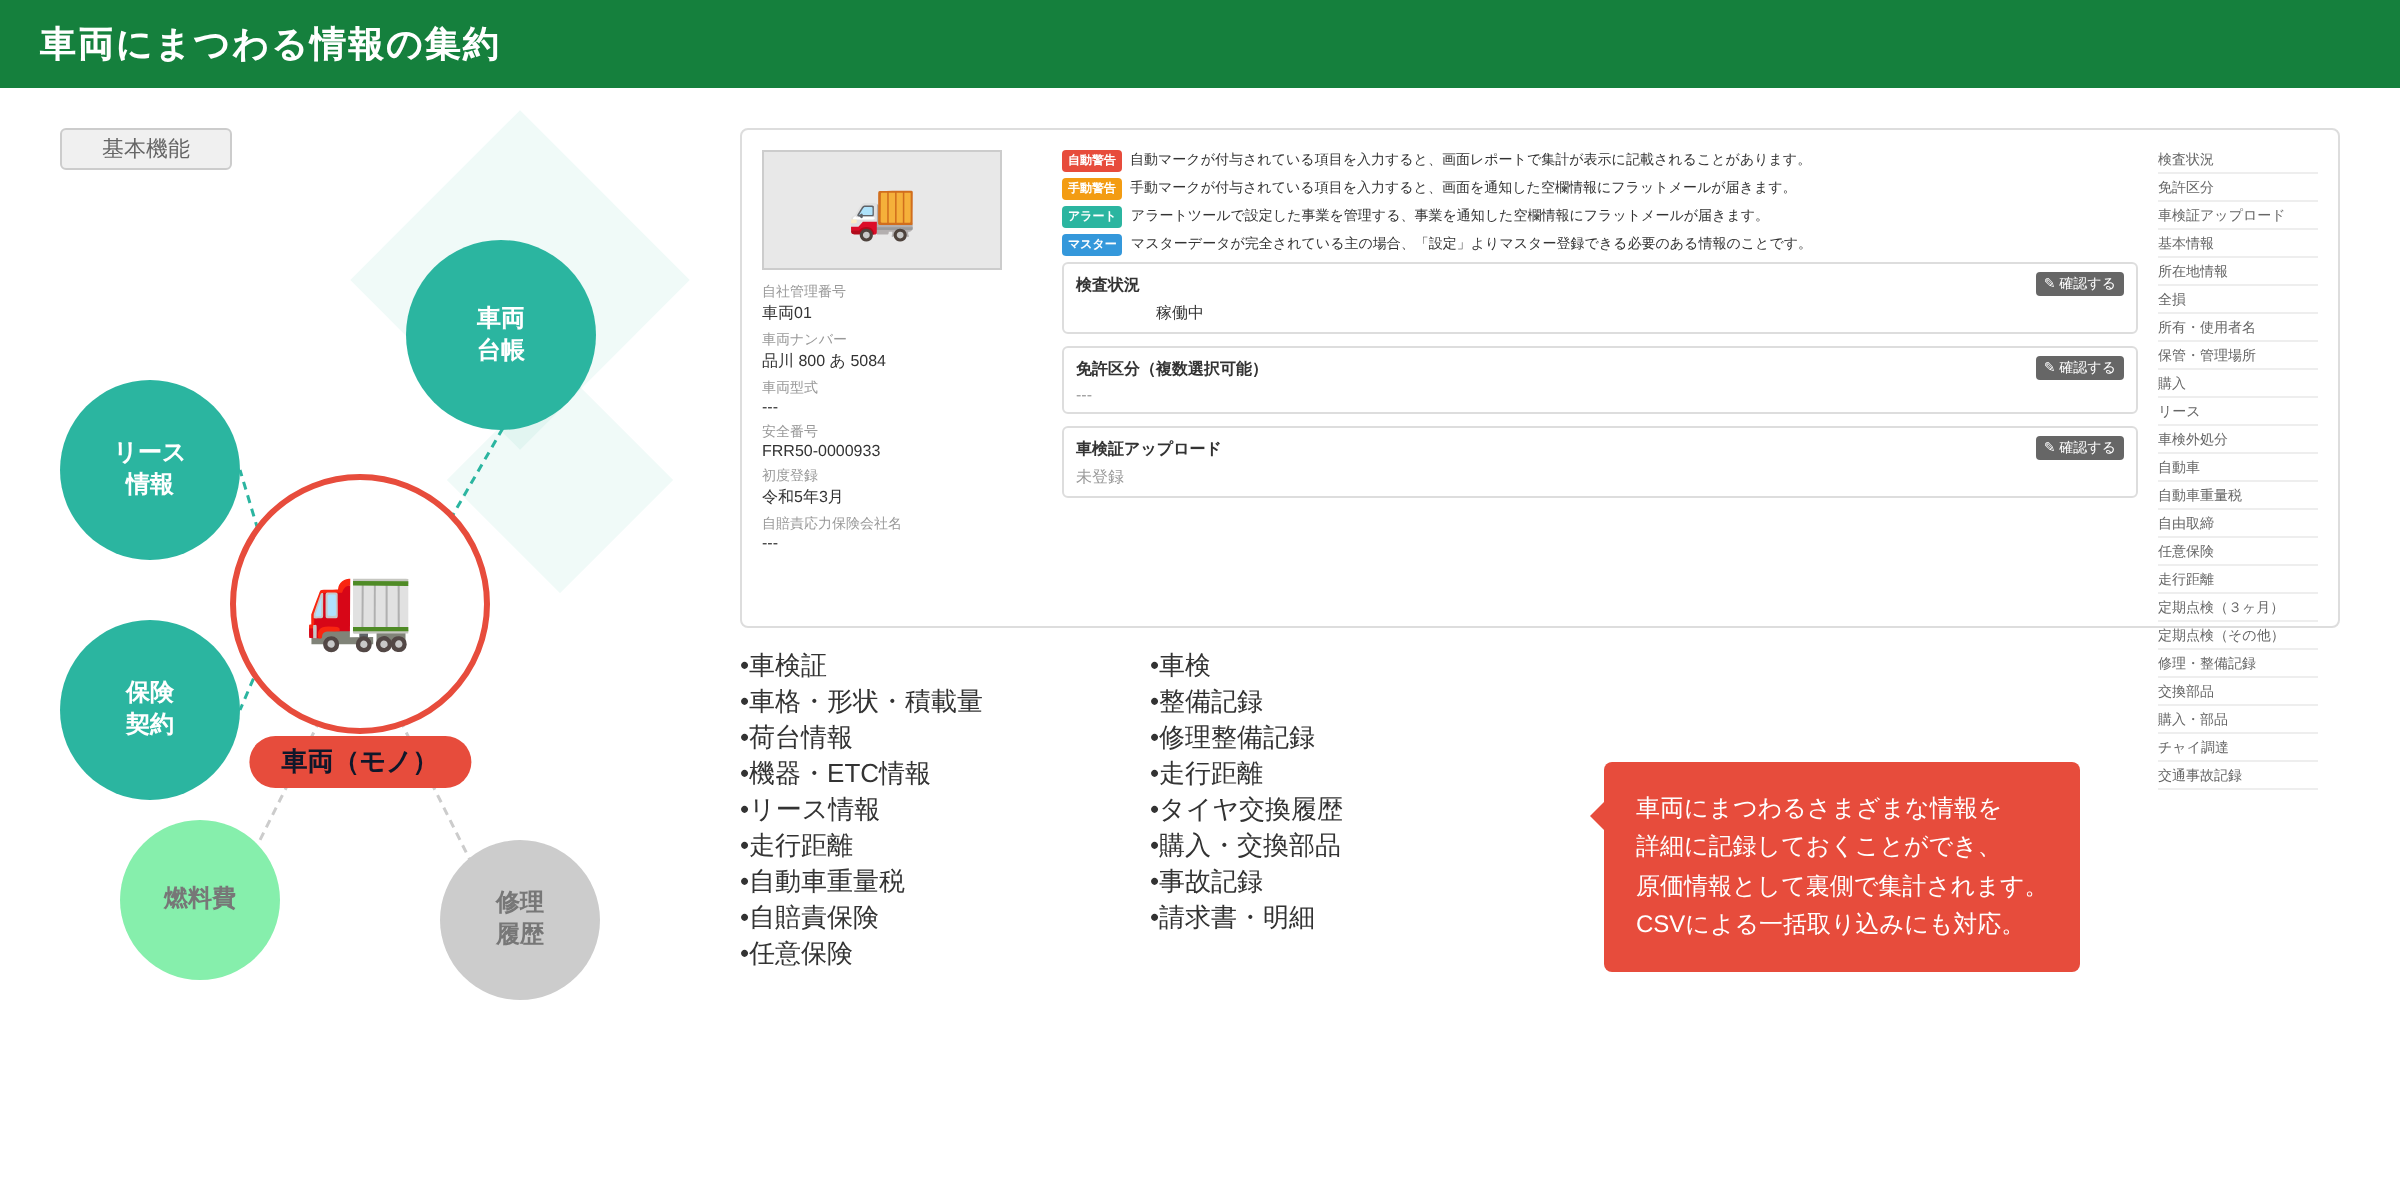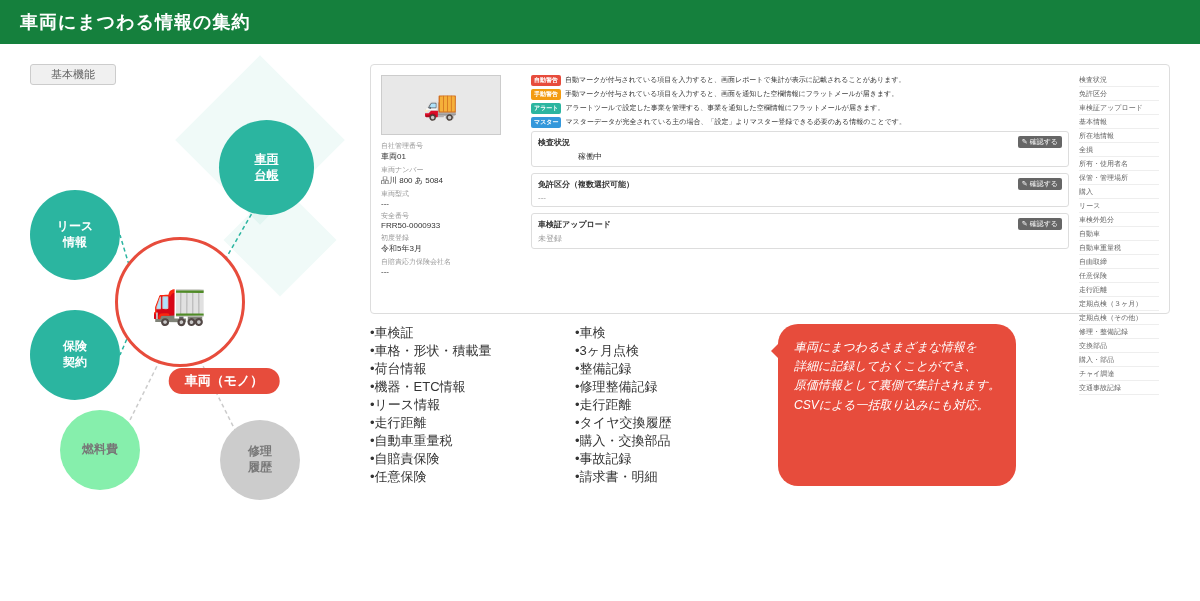--- a/index.html
+++ b/index.html
@@ -82,27 +82,26 @@
       justify-content: center;
       z-index: 10;
     }
 
     .truck-label {
       position: absolute;
       bottom: -30px;
       left: 50%;
       transform: translateX(-50%);
       background: #e74c3c;
-      color: #ffffff;
+      color: #0f172a;
       border-radius: 20px;
       padding: 4px 16px;
       font-size: 13px;
       white-space: nowrap;
       font-weight: bold;
-      margin-left: 44px;
     }
 
     
     .satellite {
       position: absolute;
       width: 90px;
       height: 90px;
       border-radius: 50%;
       background: #2bb5a0;
       display: flex;
@@ -112,24 +111,23 @@
       color: #fff;
       font-size: 12px;
       font-weight: bold;
       text-align: center;
       line-height: 1.3;
       z-index: 10;
     }
 
     .satellite.sha-ryo-daichou {
       top: 20px;
-      right: 16px;
+      right: 32px;
       width: 95px;
       height: 95px;
-      text-decoration: underline;
     }
 
     .satellite.riisu {
       top: 90px;
       left: 0px;
       width: 90px;
       height: 90px;
     }
 
     .satellite.hoken {
@@ -282,48 +280,48 @@
 
     .alert-badge.red { background: #e74c3c; color: #fff; }
     .alert-badge.yellow { background: #f39c12; color: #fff; }
     .alert-badge.green { background: #2bb5a0; color: #fff; }
     .alert-badge.blue { background: #3498db; color: #fff; }
 
     
     .info-area {
       display: flex;
       gap: 20px;
+      align-items: flex-end;
     }
 
     .bullet-list {
       display: grid;
       grid-template-columns: 1fr 1fr;
       gap: 4px 30px;
       font-size: 13px;
       color: #333;
       min-width: 380px;
     }
 
     .bullet-item {
       font-size: 13px;
       color: #333;
     }
 
     
     .speech-bubble {
       background: #e74c3c;
       color: #fff;
-      border-radius: 20px;
+      border-radius: 4px;
       padding: 14px 16px;
       font-size: 12px;
       line-height: 1.6;
       position: relative;
       max-width: 260px;
-      margin-left: 8px;
-      font-style: italic;
+      margin-left: 32px;
     }
 
     .speech-bubble::before {
       content: '';
       position: absolute;
       left: -14px;
       top: 20px;
       border: 7px solid transparent;
       border-right-color: #e74c3c;
     }
@@ -521,21 +519,20 @@
             <div class="bullet-item">•荷台情報</div>
             <div class="bullet-item">•機器・ETC情報</div>
             <div class="bullet-item">•リース情報</div>
             <div class="bullet-item">•走行距離</div>
             <div class="bullet-item">•自動車重量税</div>
             <div class="bullet-item">•自賠責保険</div>
             <div class="bullet-item">•任意保険</div>
           </div>
           <div>
             <div class="bullet-item">•車検</div>
-            <div class="bullet-item">•3ヶ月点検</div>
             <div class="bullet-item">•整備記録</div>
             <div class="bullet-item">•修理整備記録</div>
             <div class="bullet-item">•走行距離</div>
             <div class="bullet-item">•タイヤ交換履歴</div>
             <div class="bullet-item">•購入・交換部品</div>
             <div class="bullet-item">•事故記録</div>
             <div class="bullet-item">•請求書・明細</div>
           </div>
         </div>
 

